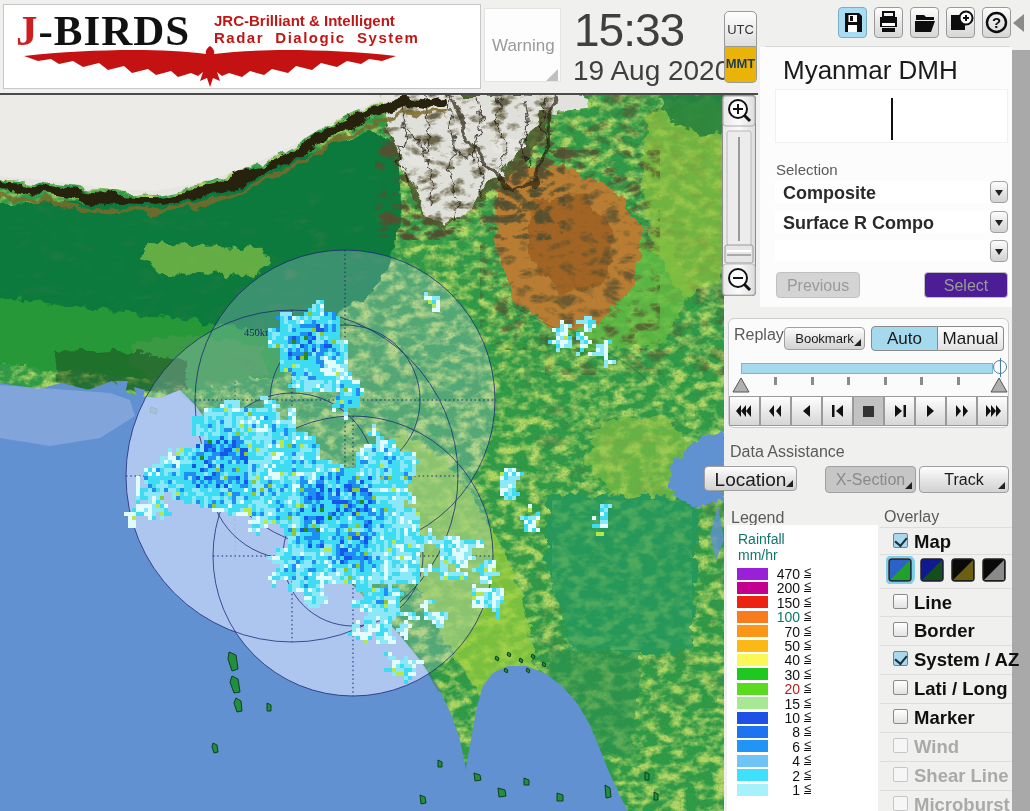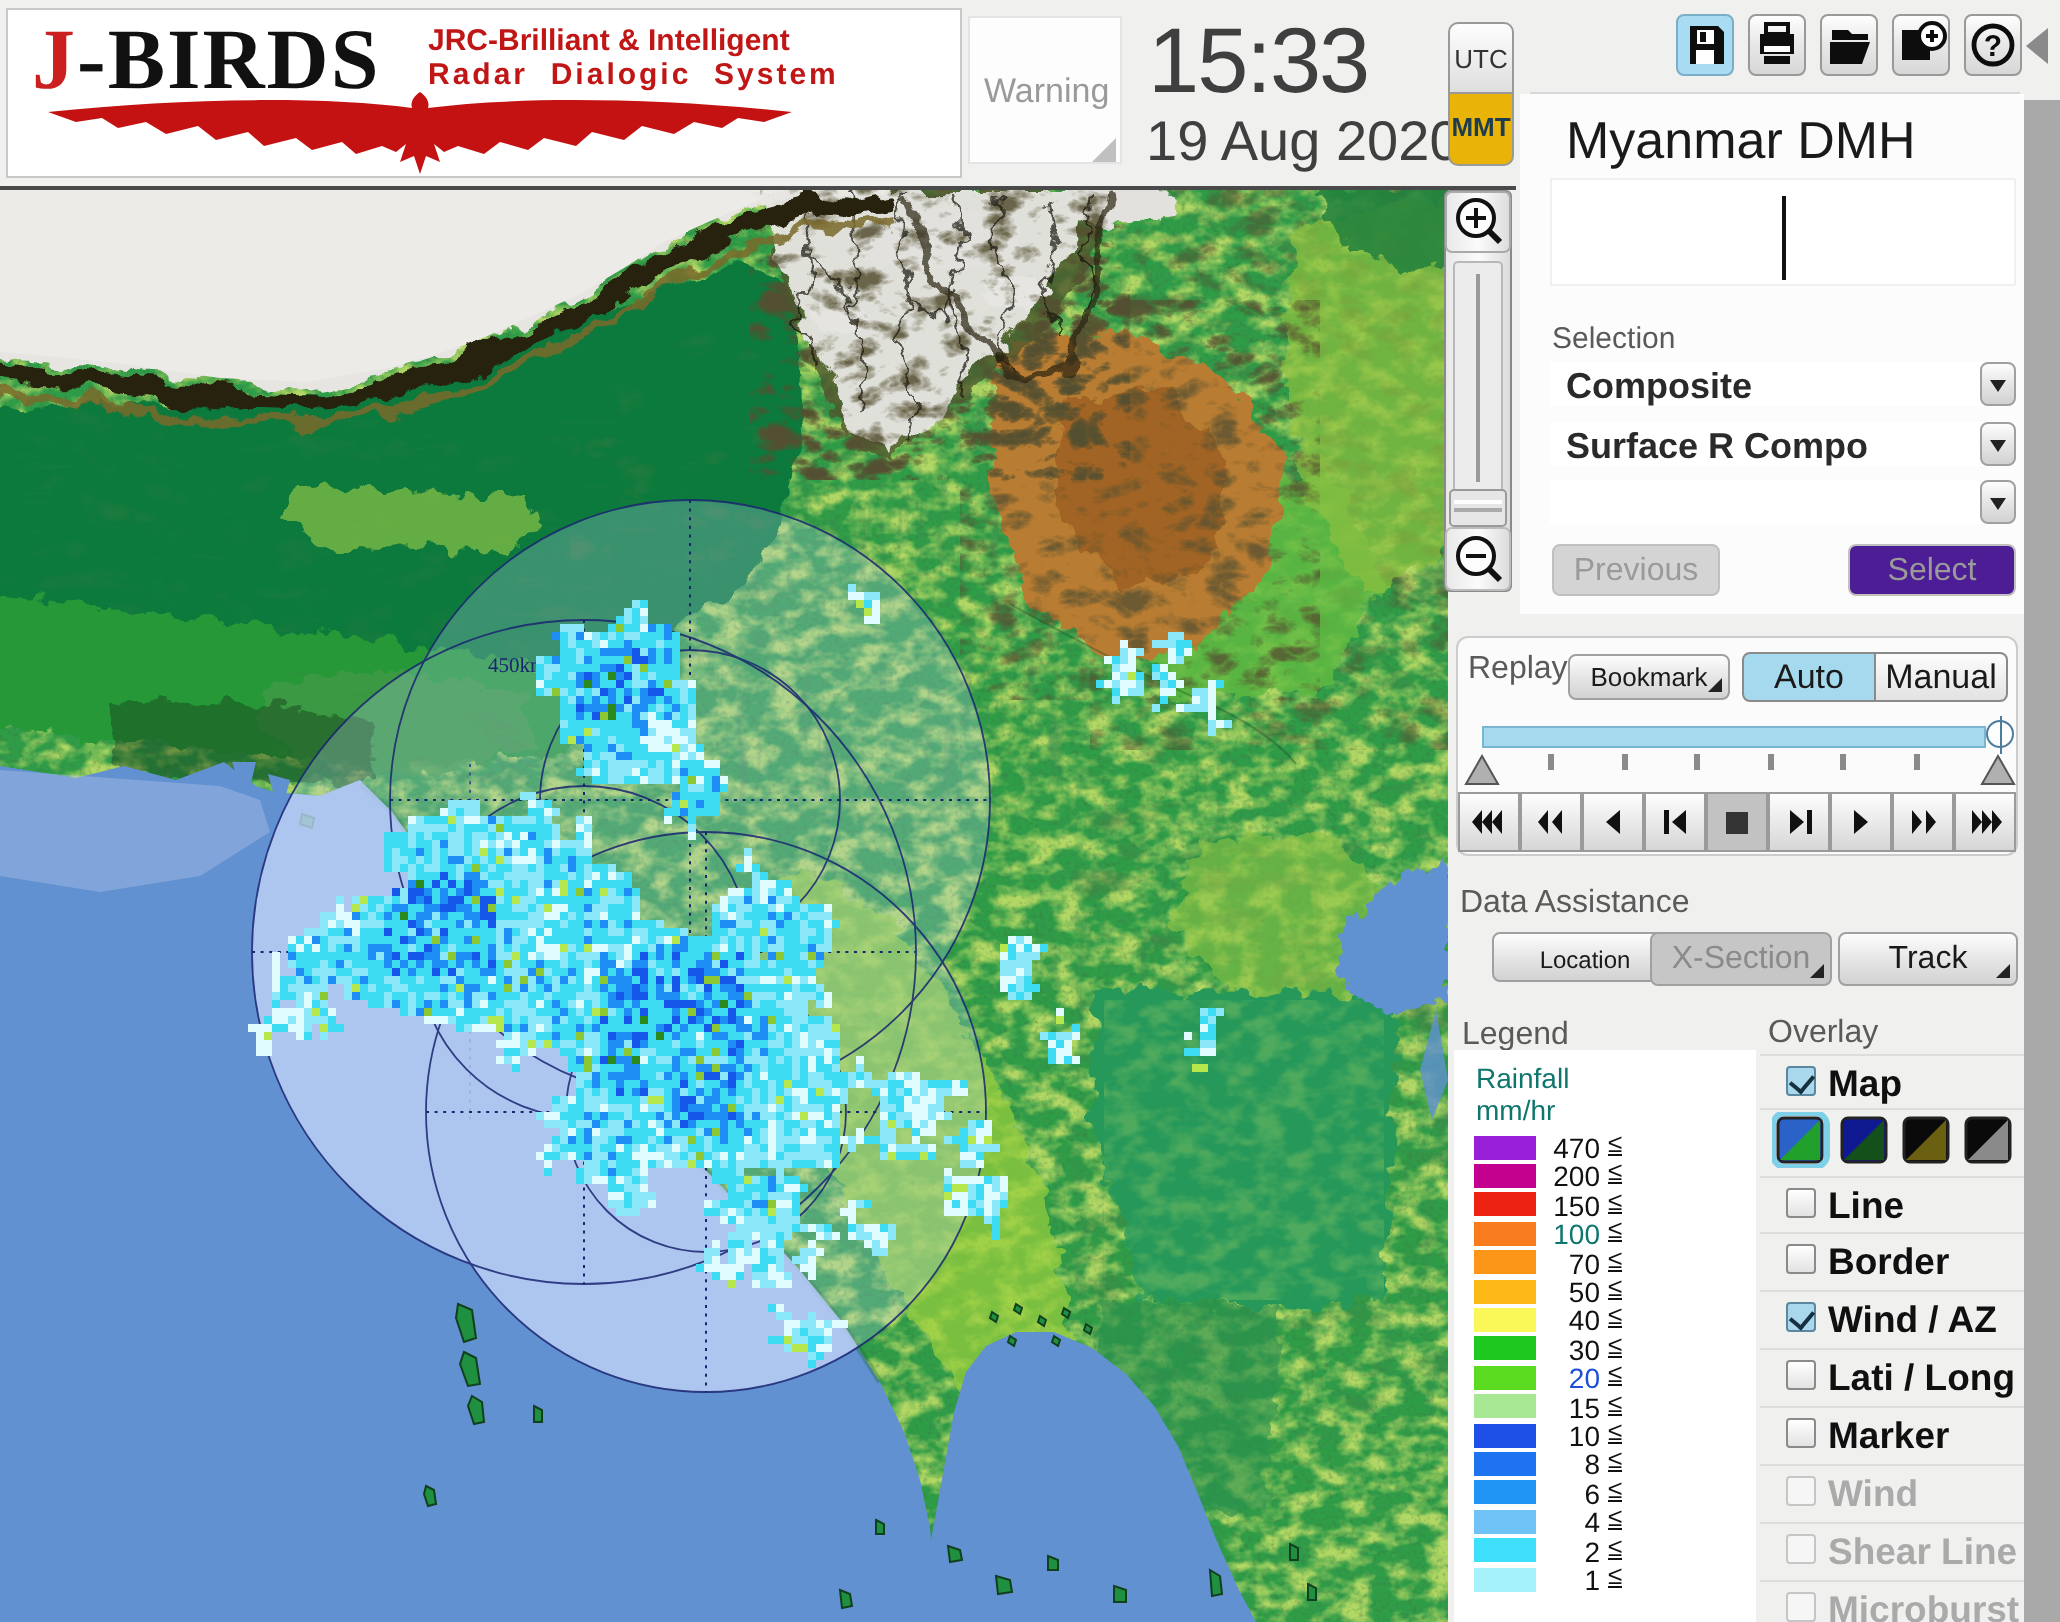--- a/index.html
+++ b/index.html
@@ -338,21 +338,21 @@
 <rect x="134" y="10" width="11" height="11" fill="#333"></rect>
 <path d="M166 9 L173 15 L166 21 Z"></path>
       <rect x="174.5" y="9" width="2.5" height="12"></rect>
 <path d="M198 9 L205 15 L198 21 Z"></path>
 <path d="M227 9 L232 15 L227 21 Z M234 9 L239 15 L234 21 Z"></path>
 <path d="M257 9 L262 15 L257 21 Z M262 9 L267 15 L262 21 Z M267 9 L272 15 L267 21 Z"></path>
 </g>
 </svg>
 
 <div class="abs" style="left:730px;top:443px;font-size:16px;color:#5a5a5a">Data Assistance</div>
-<div class="abs gbtn corner" style="left:746px;top:466px;width:93px;height:25px;font-size:12px;line-height:26px">Location</div>
+<div class="abs gbtn corner" style="left:704px;top:466px;width:93px;height:25px;font-size:19px;line-height:26px">Location</div>
 <div class="abs gbtn corner press" style="left:825px;top:466px;width:91px;height:27px;font-size:16px;line-height:26px">X-Section</div>
 <div class="abs gbtn corner" style="left:919px;top:466px;width:90px;height:27px;font-size:16px;line-height:26px">Track</div>
 
 <div class="abs" style="left:731px;top:509px;font-size:16px;color:#5a5a5a">Legend</div>
 <div class="abs" style="left:727px;top:525px;width:151px;height:286px;background:#fff"></div>
 <div class="abs" style="left:738px;top:531px;font-size:14px;color:#0f766e">Rainfall<br>mm/hr</div>
 <div class="abs" style="left:737px;top:567.5px;width:31px;height:12px;background:#9a1fd8"></div>
 <div class="abs" style="left:755px;top:566.0px;width:45px;text-align:right;font-size:14px;color:#111">470</div>
 <div class="abs" style="left:804px;top:565.0px;font-size:13px;color:#111;border-bottom:1px solid #111;line-height:13px;height:13px">≤</div>
 <div class="abs" style="left:737px;top:581.9px;width:31px;height:12px;background:#c4008f"></div>
@@ -370,21 +370,21 @@
 <div class="abs" style="left:737px;top:639.5px;width:31px;height:12px;background:#fcb814"></div>
 <div class="abs" style="left:755px;top:638.0px;width:45px;text-align:right;font-size:14px;color:#111">50</div>
 <div class="abs" style="left:804px;top:637.0px;font-size:13px;color:#111;border-bottom:1px solid #111;line-height:13px;height:13px">≤</div>
 <div class="abs" style="left:737px;top:653.9px;width:31px;height:12px;background:#faf858"></div>
 <div class="abs" style="left:755px;top:652.4px;width:45px;text-align:right;font-size:14px;color:#111">40</div>
 <div class="abs" style="left:804px;top:651.4px;font-size:13px;color:#111;border-bottom:1px solid #111;line-height:13px;height:13px">≤</div>
 <div class="abs" style="left:737px;top:668.3px;width:31px;height:12px;background:#1ec81e"></div>
 <div class="abs" style="left:755px;top:666.8px;width:45px;text-align:right;font-size:14px;color:#111">30</div>
 <div class="abs" style="left:804px;top:665.8px;font-size:13px;color:#111;border-bottom:1px solid #111;line-height:13px;height:13px">≤</div>
 <div class="abs" style="left:737px;top:682.7px;width:31px;height:12px;background:#5bdb1f"></div>
-<div class="abs" style="left:755px;top:681.2px;width:45px;text-align:right;font-size:14px;color:#1d4ed8">20</div>
+<div class="abs" style="left:755px;top:681.2px;width:45px;text-align:right;font-size:14px;color:#b91c1c">20</div>
 <div class="abs" style="left:804px;top:680.2px;font-size:13px;color:#111;border-bottom:1px solid #111;line-height:13px;height:13px">≤</div>
 <div class="abs" style="left:737px;top:697.1px;width:31px;height:12px;background:#a8e894"></div>
 <div class="abs" style="left:755px;top:695.6px;width:45px;text-align:right;font-size:14px;color:#111">15</div>
 <div class="abs" style="left:804px;top:694.6px;font-size:13px;color:#111;border-bottom:1px solid #111;line-height:13px;height:13px">≤</div>
 <div class="abs" style="left:737px;top:711.5px;width:31px;height:12px;background:#1e50e8"></div>
 <div class="abs" style="left:755px;top:710.0px;width:45px;text-align:right;font-size:14px;color:#111">10</div>
 <div class="abs" style="left:804px;top:709.0px;font-size:13px;color:#111;border-bottom:1px solid #111;line-height:13px;height:13px">≤</div>
 <div class="abs" style="left:737px;top:725.9px;width:31px;height:12px;background:#1e73f0"></div>
 <div class="abs" style="left:755px;top:724.4px;width:45px;text-align:right;font-size:14px;color:#111">8</div>
 <div class="abs" style="left:804px;top:723.4px;font-size:13px;color:#111;border-bottom:1px solid #111;line-height:13px;height:13px">≤</div>
@@ -420,21 +420,21 @@
 </g>
 </svg>
 <div class="sep" style="top:588px"></div>
 <div class="cb" style="left:893px;top:594px"></div>
 <div class="olrow" style="top:592px">Line</div>
 <div class="sep" style="top:616px"></div>
 <div class="cb" style="left:893px;top:622px"></div>
 <div class="olrow" style="top:620px">Border</div>
 <div class="sep" style="top:645px"></div>
 <div class="cb on" style="left:893px;top:651px"></div>
-<div class="olrow" style="top:649px">Wind / AZ</div>
+<div class="olrow" style="top:649px">System / AZ</div>
 <div class="sep" style="top:674px"></div>
 <div class="cb" style="left:893px;top:680px"></div>
 <div class="olrow" style="top:678px">Lati / Long</div>
 <div class="sep" style="top:703px"></div>
 <div class="cb" style="left:893px;top:709px"></div>
 <div class="olrow" style="top:707px">Marker</div>
 <div class="sep" style="top:732px"></div>
 <div class="cb dis" style="left:893px;top:738px"></div>
 <div class="olrow" style="top:736px;color:#aaa">Wind</div>
 <div class="sep" style="top:761px"></div>

